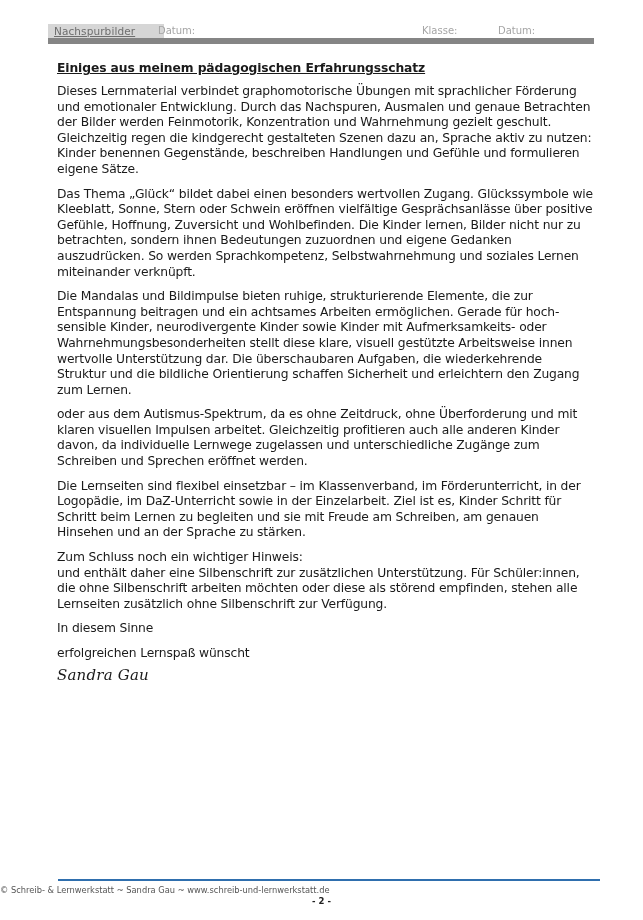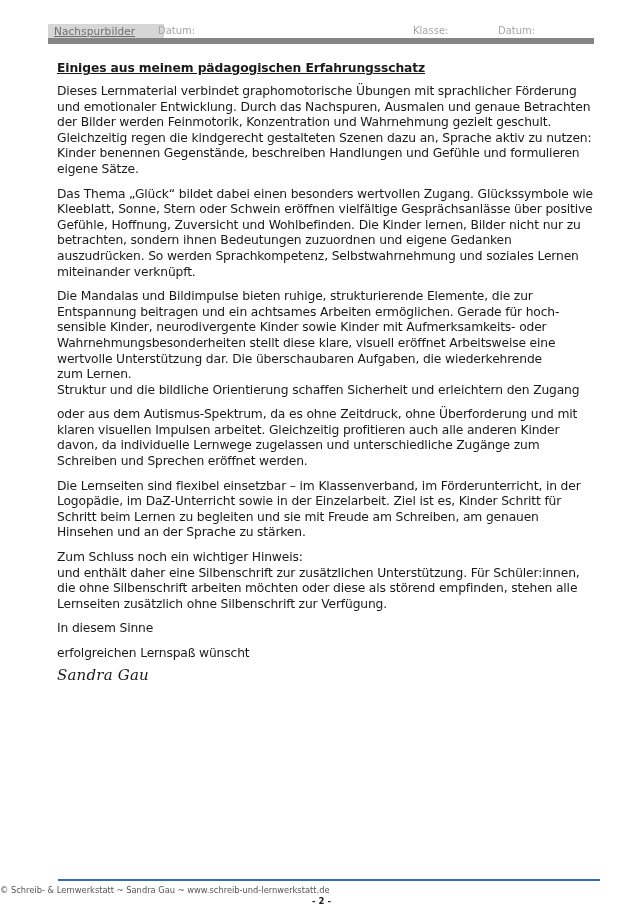--- a/index.html
+++ b/index.html
@@ -21,21 +21,21 @@
     .footer-text { position: absolute; left: 0; top: 885px; width: 643px; text-align: left; font-size: 8.3px; color: #555; }
     .page-num { position: absolute; left: 0; top: 896px; width: 643px; text-align: center; font-size: 8.5px; font-weight: bold; color: #222; }
   </style>
 </head>
 <body>
 
 <div class="header">
   <div class="label-cell"></div>
   <div class="title">Nachspurbilder</div>
   <div class="field" style="left:110px;">Datum:</div>
-  <div class="field" style="left:365px;">Klasse:</div>
+  <div class="field" style="left:374px;">Klasse:</div>
   <div class="field" style="left:450px;">Datum:</div>
   <div class="bar"></div>
 </div>
 
 <div class="content">
   <div class="heading">Einiges aus meinem pädagogischen Erfahrungsschatz</div>
 
   <div class="para">
     <span>Dieses Lernmaterial verbindet graphomotorische Übungen mit sprachlicher Förderung</span>
     <span>und emotionaler Entwicklung. Durch das Nachspuren, Ausmalen und genaue Betrachten</span>
@@ -51,24 +51,24 @@
     <span>Gefühle, Hoffnung, Zuversicht und Wohlbefinden. Die Kinder lernen, Bilder nicht nur zu</span>
     <span>betrachten, sondern ihnen Bedeutungen zuzuordnen und eigene Gedanken</span>
     <span>auszudrücken. So werden Sprachkompetenz, Selbstwahrnehmung und soziales Lernen</span>
     <span>miteinander verknüpft.</span>
   </div>
 
   <div class="para">
     <span>Die Mandalas und Bildimpulse bieten ruhige, strukturierende Elemente, die zur</span>
     <span>Entspannung beitragen und ein achtsames Arbeiten ermöglichen. Gerade für hoch-</span>
     <span>sensible Kinder, neurodivergente Kinder sowie Kinder mit Aufmerksamkeits- oder</span>
-    <span>Wahrnehmungsbesonderheiten stellt diese klare, visuell eröffnet Arbeitsweise eine</span>
+    <span>Wahrnehmungsbesonderheiten stellt diese klare, visuell gestützte Arbeitsweise innen</span>
     <span>wertvolle Unterstützung dar. Die überschaubaren Aufgaben, die wiederkehrende</span>
+    <span>Struktur und die bildliche Orientierung schaffen Sicherheit und erleichtern den Zugang</span>
     <span>zum Lernen.</span>
-    <span>Struktur und die bildliche Orientierung schaffen Sicherheit und erleichtern den Zugang</span>
   </div>
 
   <div class="para">
     <span>oder aus dem Autismus-Spektrum, da es ohne Zeitdruck, ohne Überforderung und mit</span>
     <span>klaren visuellen Impulsen arbeitet. Gleichzeitig profitieren auch alle anderen Kinder</span>
     <span>davon, da individuelle Lernwege zugelassen und unterschiedliche Zugänge zum</span>
     <span>Schreiben und Sprechen eröffnet werden.</span>
   </div>
 
   <div class="para">

